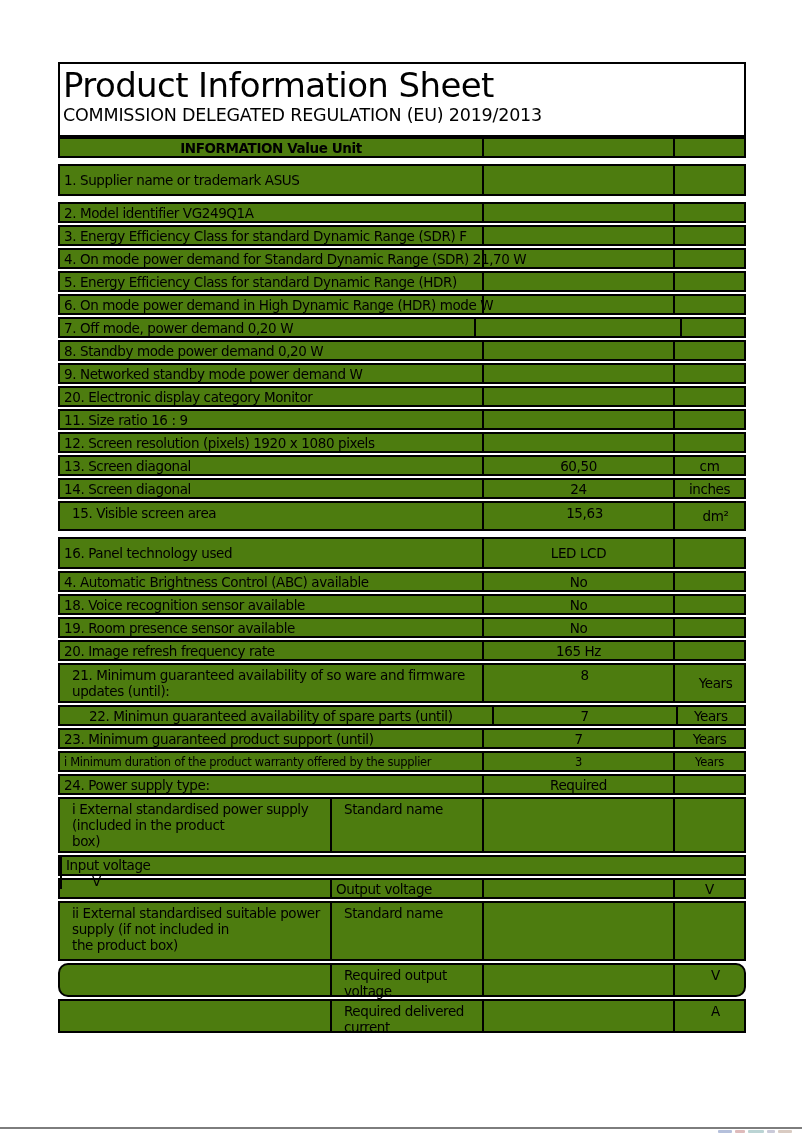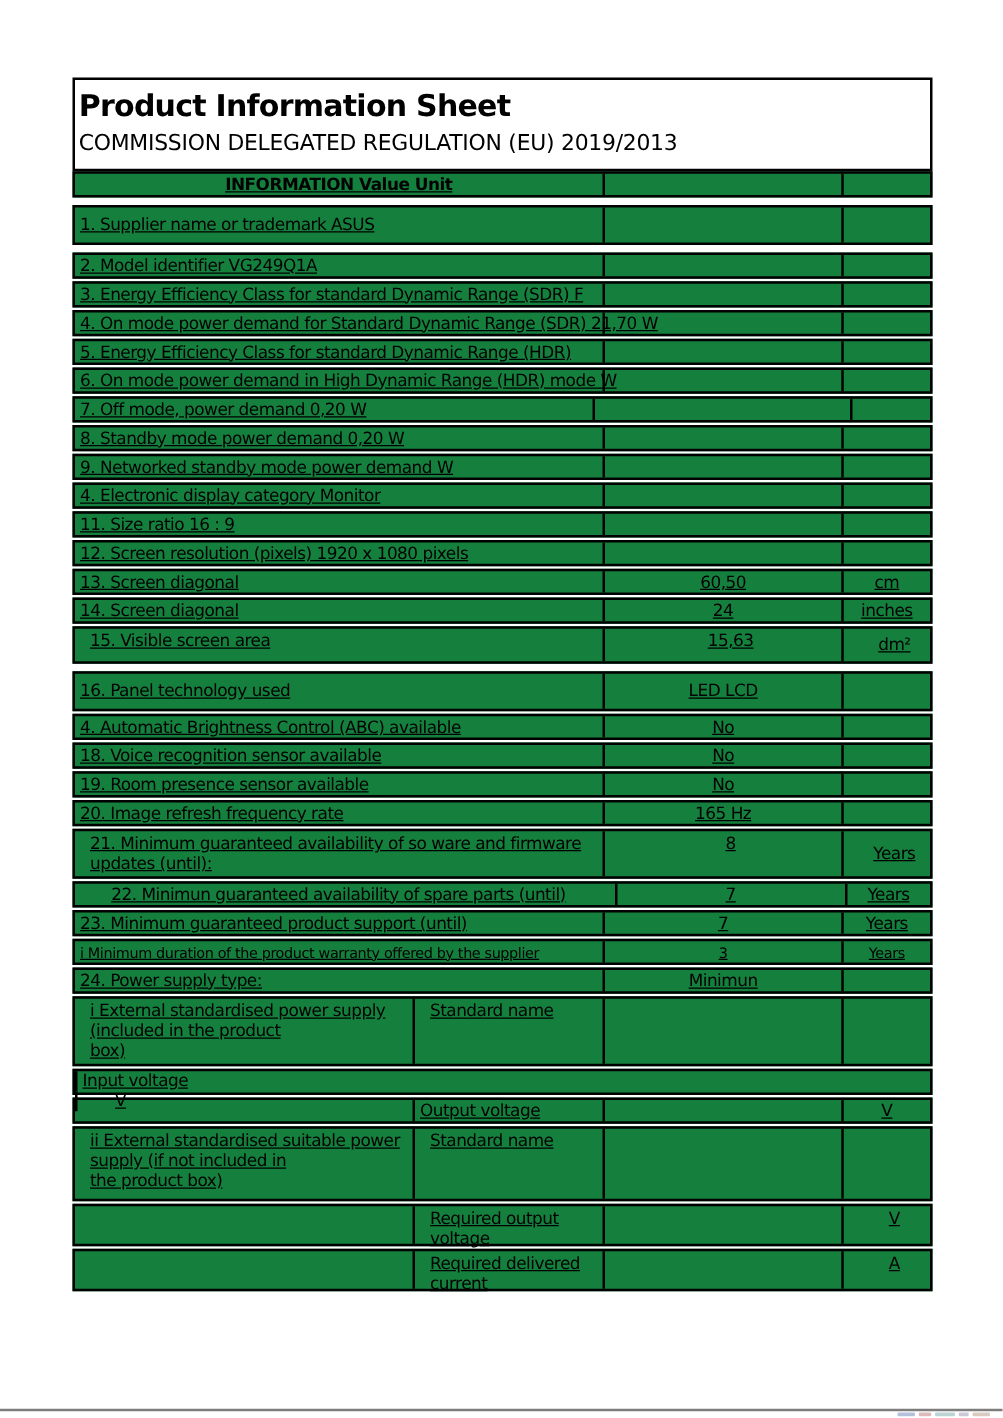--- a/index.html
+++ b/index.html
@@ -7,27 +7,27 @@
     width:802px;height:1134px;background:#ffffff;position:relative;
     font-family:"DejaVu Sans","Liberation Sans",sans-serif;color:#000;
     overflow:hidden;
   }
   .doc{position:absolute;left:58px;top:62px;width:688px;}
   .title-box{
     box-sizing:border-box;width:688px;border:2px solid #000;
     padding:3px 6px 9px 3px;background:#fff;
   }
   .title-box h1{
-    margin:0;font-size:24px;line-height:36px;font-weight:bold;letter-spacing:-0.6px;
+    margin:0;font-size:34px;line-height:36px;font-weight:normal;letter-spacing:-0.6px;
   }
   .subtitle{font-size:17.5px;line-height:22px;letter-spacing:-0.2px;margin-top:1px;}
 
   .row{
     display:flex;box-sizing:border-box;width:688px;border:2px solid #000;
-    margin-top:2px;background:#15803d;font-size:13.5px;letter-spacing:-0.4px;line-height:16px;text-decoration:underline;
+    margin-top:2px;background:#4d7c0f;font-size:13.5px;letter-spacing:-0.4px;line-height:16px;
   }
   .c{box-sizing:border-box;display:flex;align-items:center;overflow:visible;}
   .c1{width:422px;padding-left:4px;white-space:pre;}
   .c2{width:191px;border-left:2px solid #000;justify-content:center;text-align:center;}
   .c3{width:71px;border-left:2px solid #000;justify-content:center;text-align:center;}
   .s1{width:270px;padding-left:4px;white-space:pre;}
   .s2{width:152px;border-left:2px solid #000;padding-left:4px;white-space:pre;}
 
   .row.head .c1{justify-content:center;font-weight:bold;font-size:13.5px;padding-left:0;}
   .row.small{font-size:11.5px;letter-spacing:-0.3px;}
@@ -99,21 +99,21 @@
         <div class="c c1">8. Standby mode power demand 0,20 W</div>
         <div class="c c2 val"></div>
         <div class="c c3 unit"></div>
       </div>
       <div class="row" style="height: 21px; margin-top: 2px;">
         <div class="c c1">9. Networked standby mode power demand W</div>
         <div class="c c2 val"></div>
         <div class="c c3 unit"></div>
       </div>
       <div class="row" style="height: 21px; margin-top: 2px;">
-        <div class="c c1">4. Electronic display category Monitor</div>
+        <div class="c c1">20. Electronic display category Monitor</div>
         <div class="c c2 val"></div>
         <div class="c c3 unit"></div>
       </div>
       <div class="row" style="height: 21px; margin-top: 2px;">
         <div class="c c1">11. Size ratio 16 : 9</div>
         <div class="c c2 val"></div>
         <div class="c c3 unit"></div>
       </div>
       <div class="row" style="height: 21px; margin-top: 2px;">
         <div class="c c1">12. Screen resolution (pixels) 1920 x 1080 pixels</div>
@@ -176,21 +176,21 @@
         <div class="c c2 val">7</div>
         <div class="c c3 unit">Years</div>
       </div>
       <div class="row small" style="height: 21px; margin-top: 2px;">
         <div class="c c1">i Minimum duration of the product warranty offered by the supplier</div>
         <div class="c c2 val">3</div>
         <div class="c c3 unit">Years</div>
       </div>
       <div class="row" style="height: 21px; margin-top: 2px;">
         <div class="c c1">24. Power supply type:</div>
-        <div class="c c2 val">Minimun</div>
+        <div class="c c2 val">Required</div>
         <div class="c c3 unit"></div>
       </div>
       <div class="row top" style="height: 56px; margin-top: 2px;">
         <div class="c s1">i External standardised power supply
 (included in the product
 box)</div>
         <div class="c s2">Standard name</div>
         <div class="c c2 val"></div>
         <div class="c c3 unit"></div>
       </div>
@@ -207,21 +207,21 @@
         <div class="c c3 unit">V</div>
       </div>
       <div class="row top" style="height: 60px; margin-top: 2px;">
         <div class="c s1">ii External standardised suitable power
 supply (if not included in
 the product box)</div>
         <div class="c s2">Standard name</div>
         <div class="c c2 val"></div>
         <div class="c c3 unit"></div>
       </div>
-      <div class="row top unit-top" style="height: 34px; margin-top: 2px;">
+      <div class="row top unit-top" style="height: 34px; margin-top: 2px; border-radius: 10px;">
         <div class="c s1"></div>
         <div class="c s2">Required output
 voltage</div>
         <div class="c c2 val"></div>
         <div class="c c3 unit">V</div>
       </div>
       <div class="row top unit-top" style="height: 34px; margin-top: 2px;">
         <div class="c s1"></div>
         <div class="c s2">Required delivered
 current</div>

